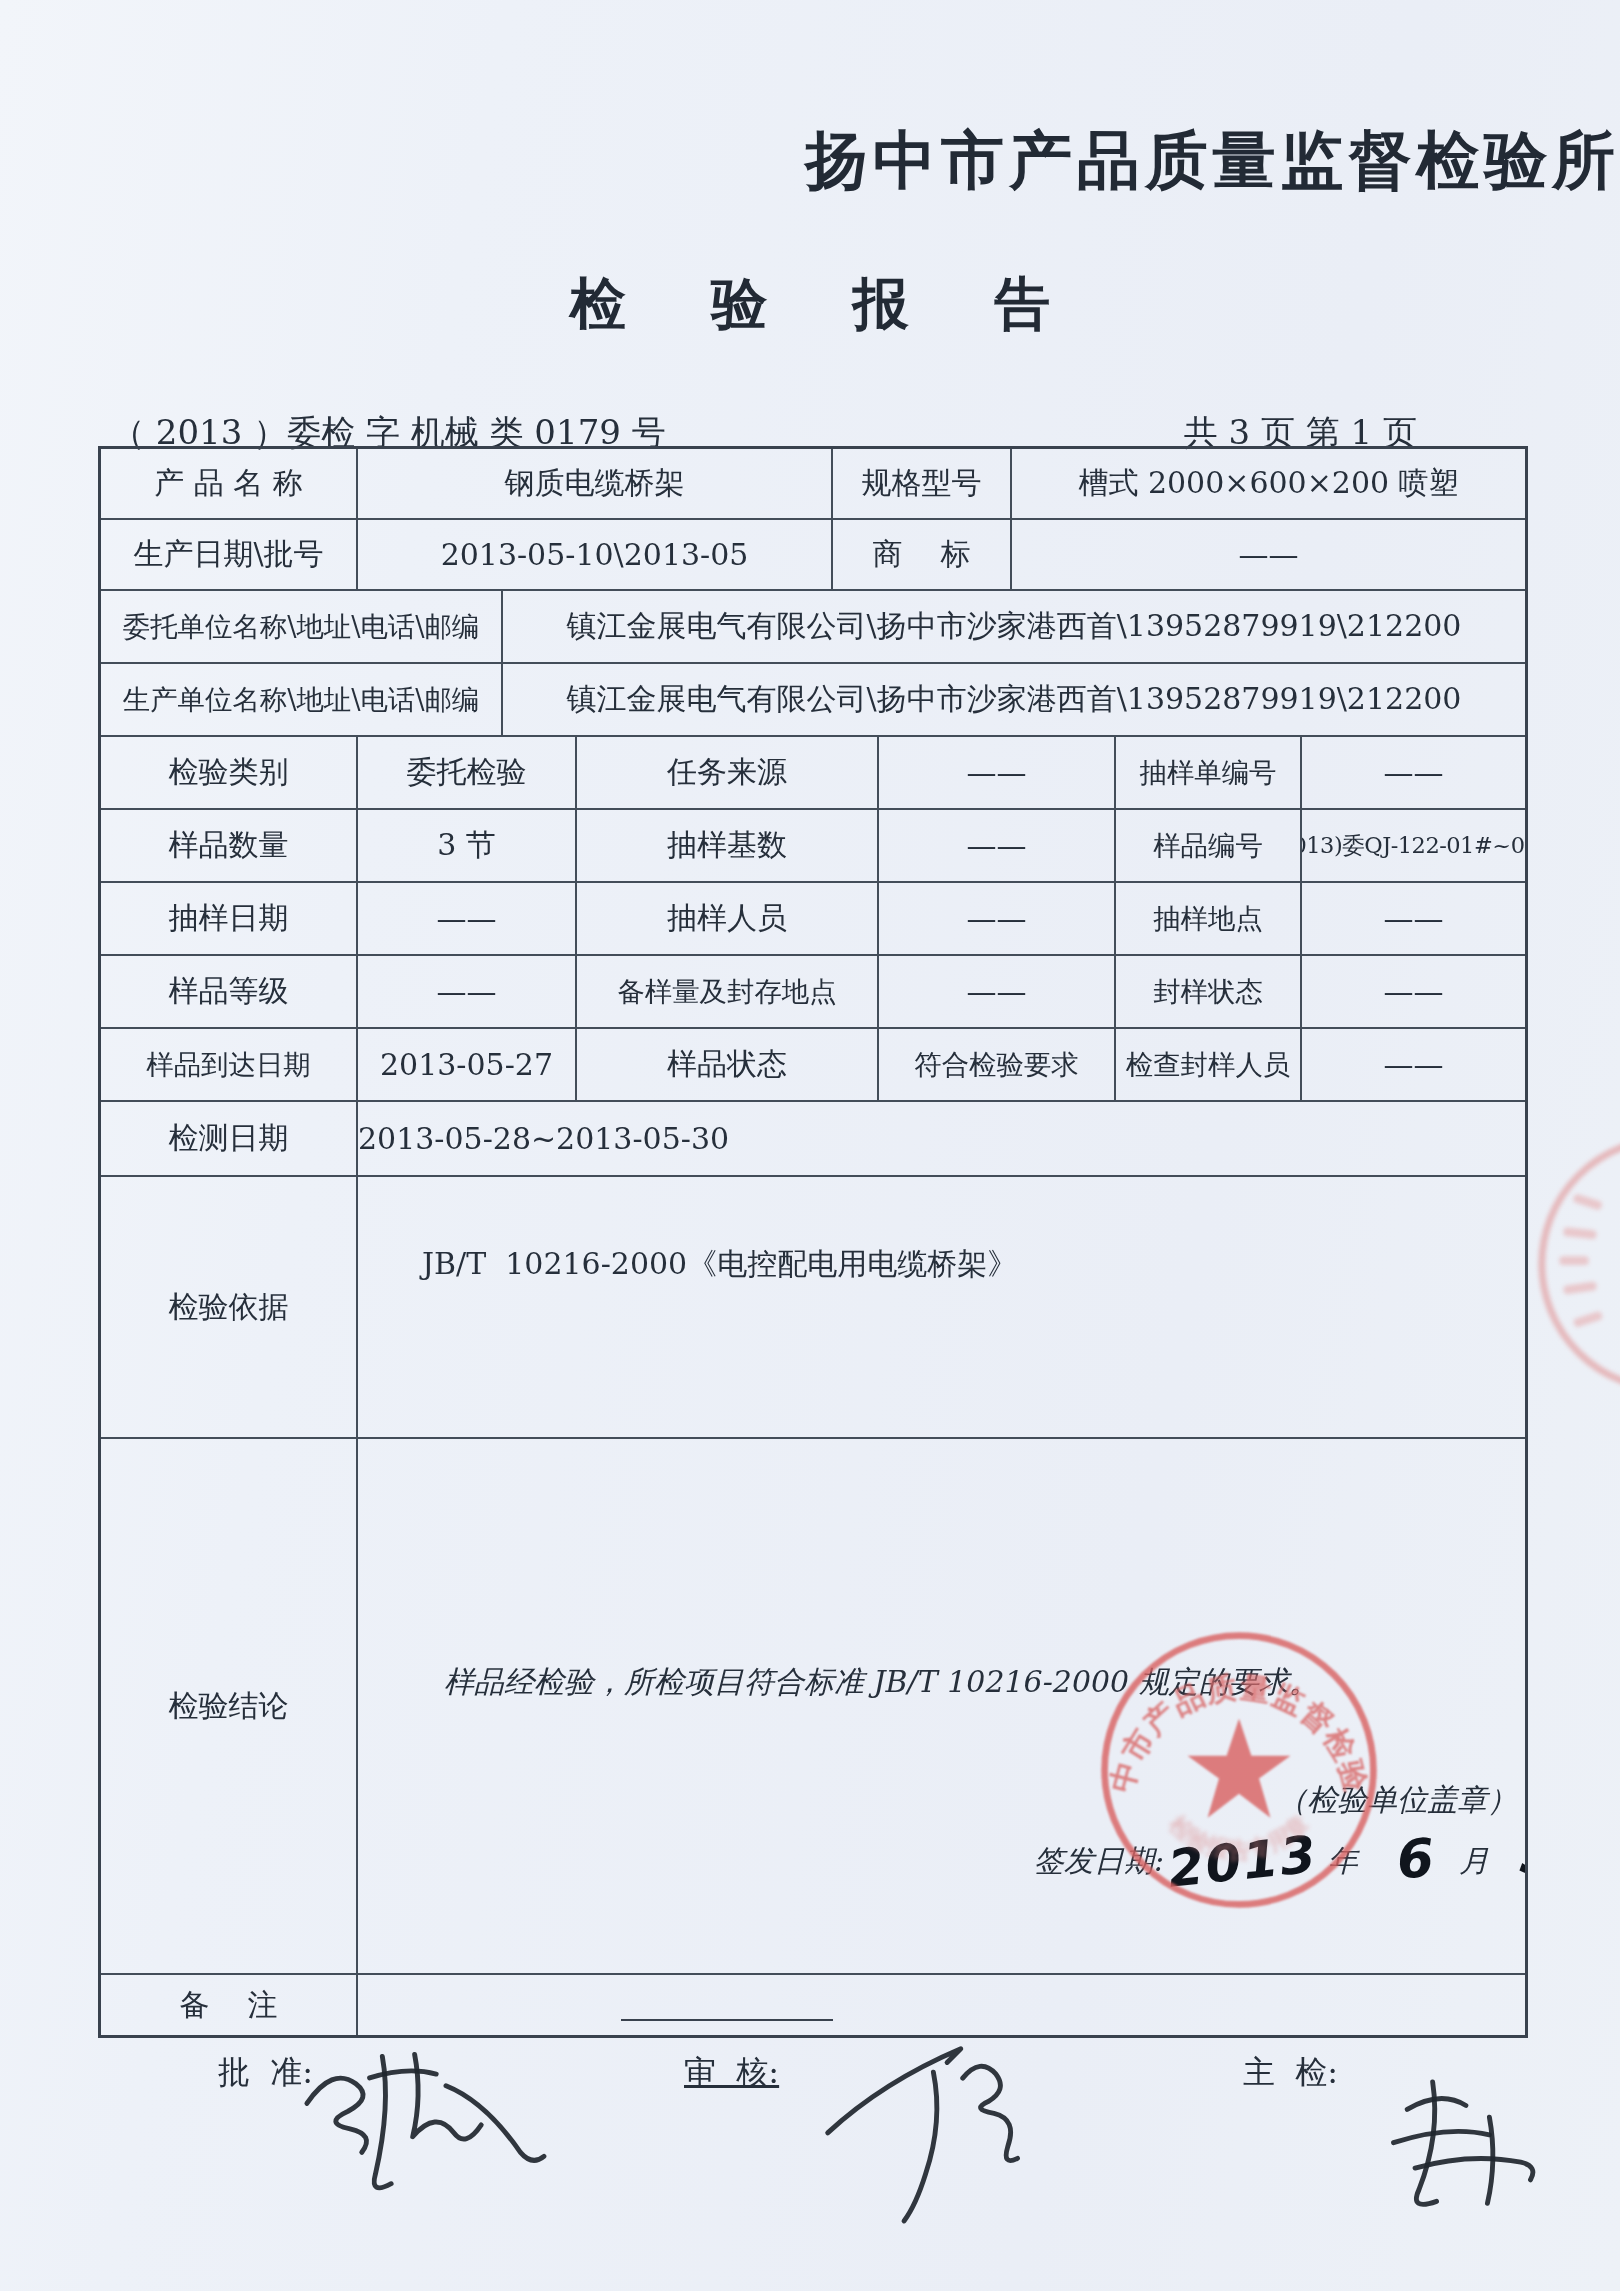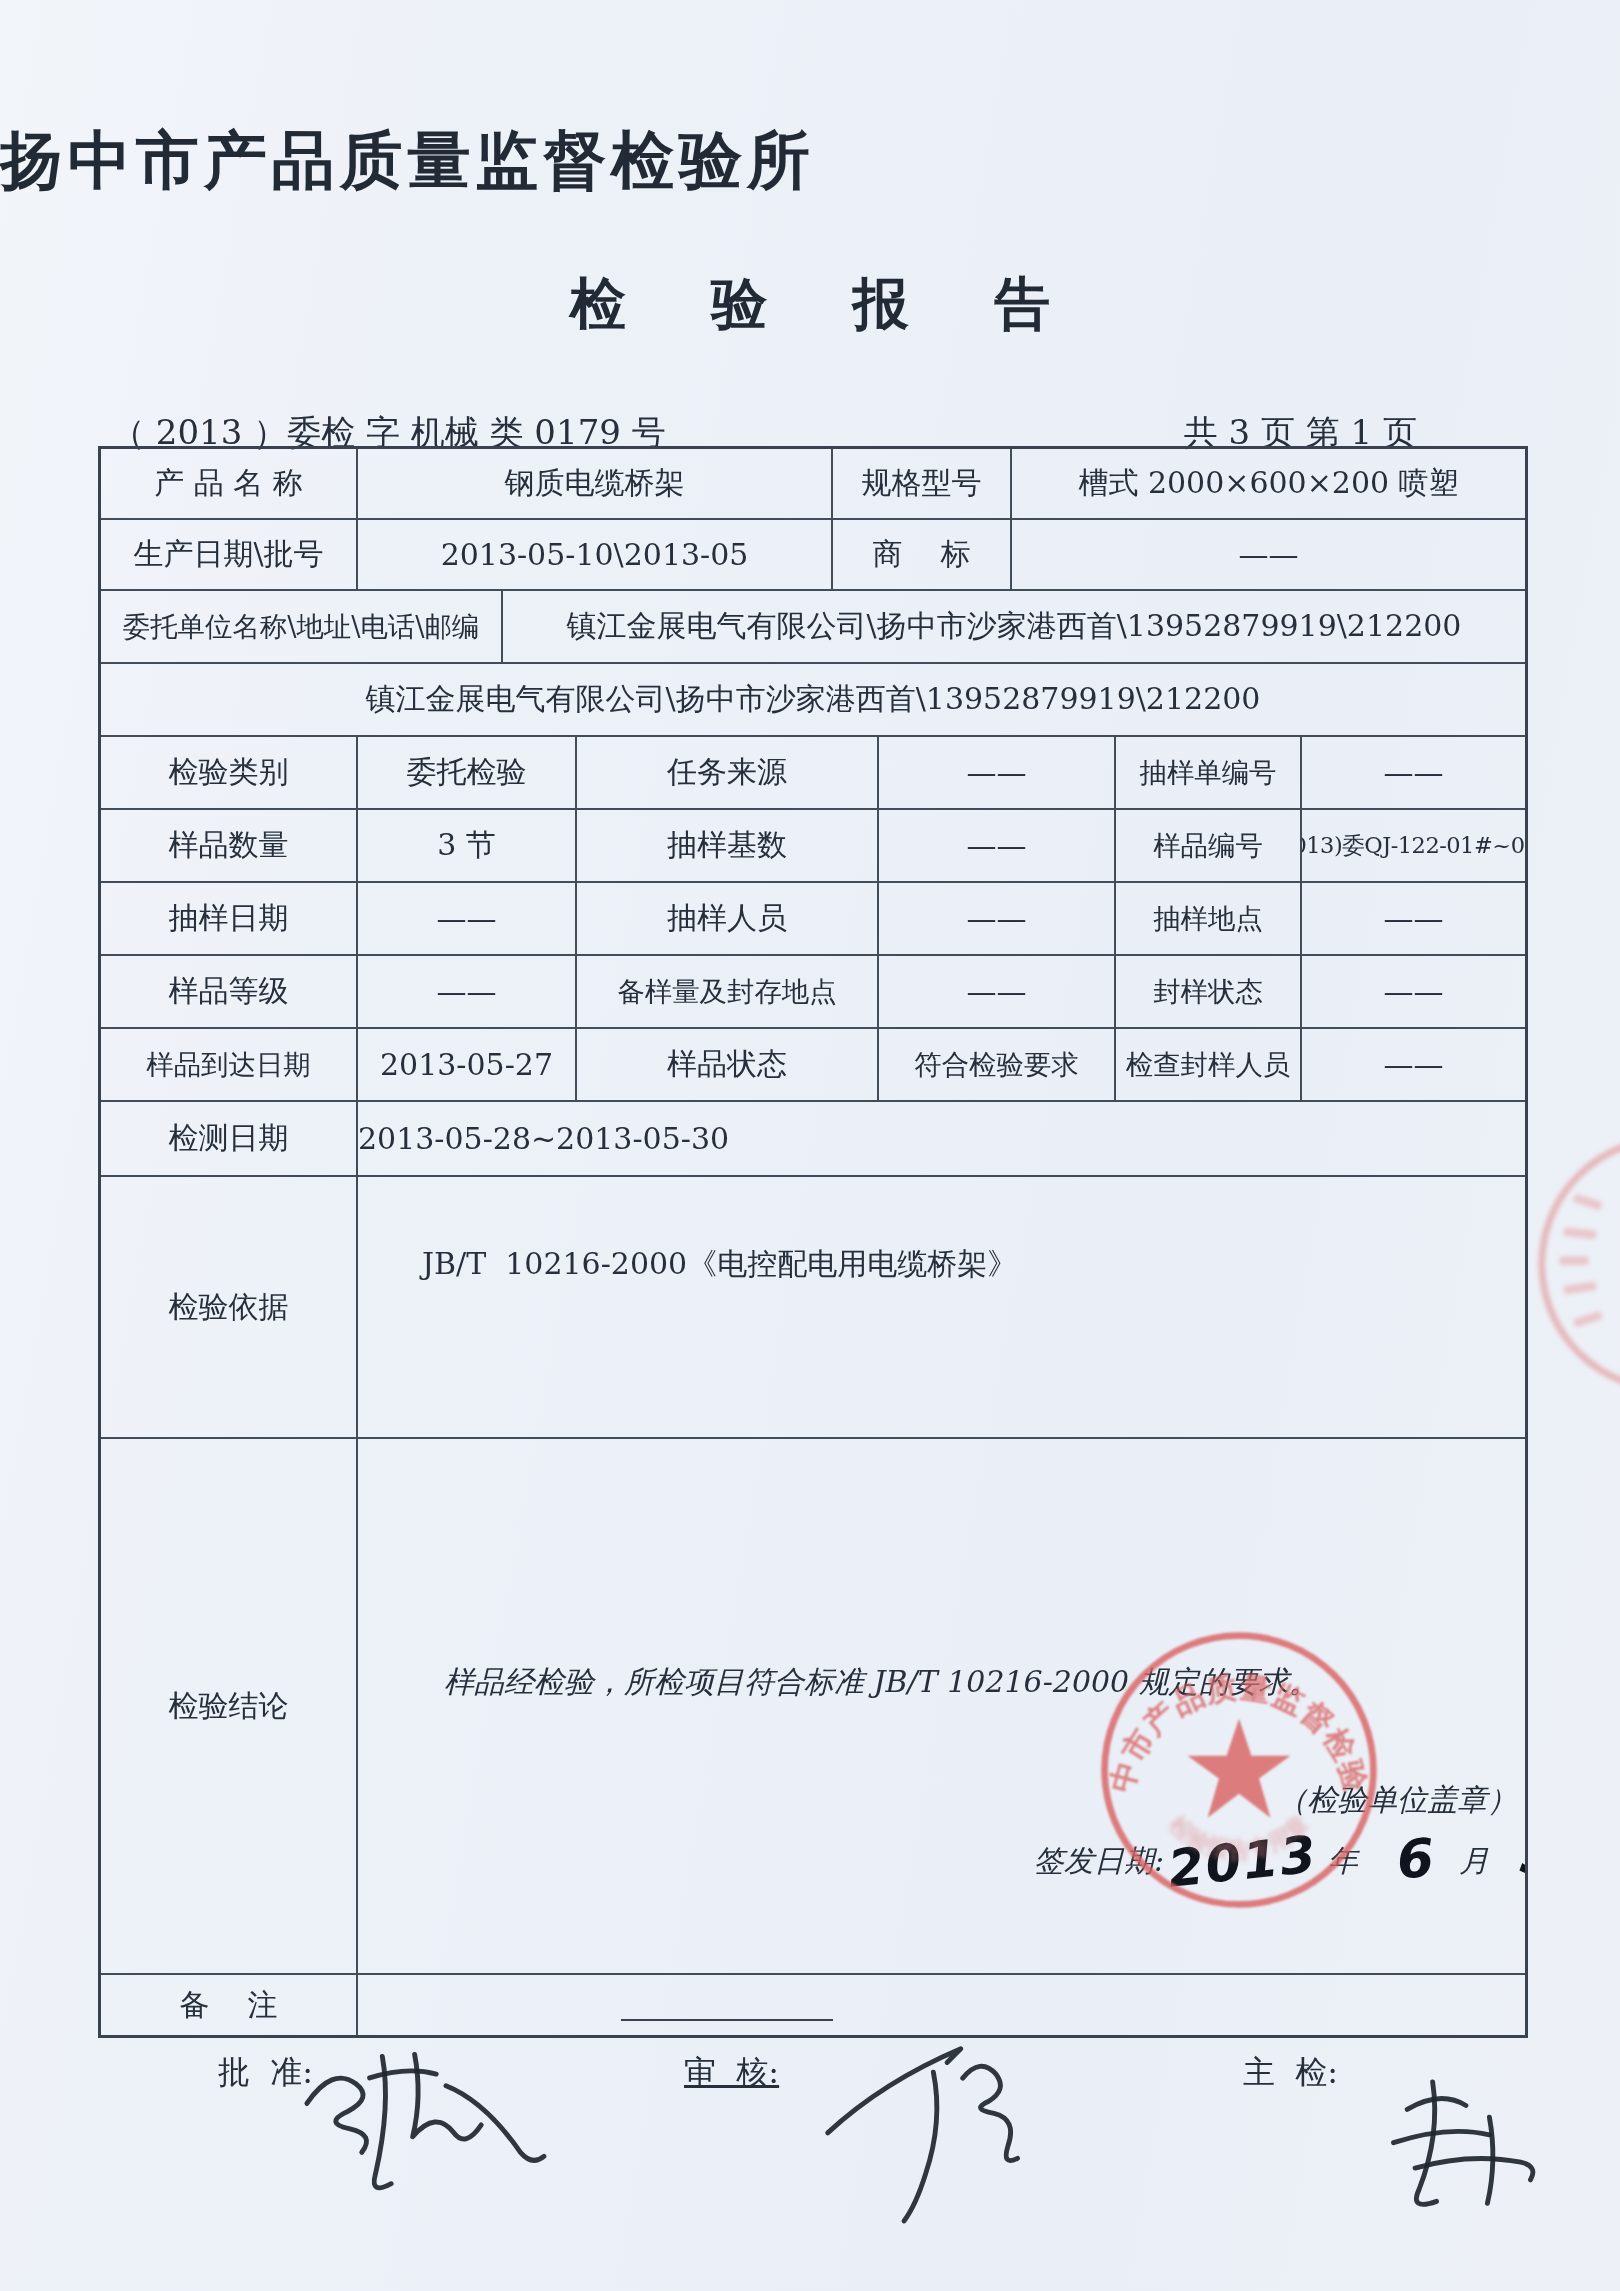--- a/index.html
+++ b/index.html
@@ -1,21 +1,21 @@
 <!DOCTYPE html>
 <html><head>
 <meta charset="utf-8">
 <style>
   html,body{margin:0;padding:0;background:#d8dde6;}
   .page{
     position:relative;width:1620px;height:2292px;overflow:hidden;
     background:linear-gradient(100deg,#f2f5fa 0%,#edf1f8 25%,#eaeef6 70%,#edf1f7 100%);
     font-family:"DejaVu Serif","Liberation Serif",serif;color:#262f3b;
   }
-  .org-title{position:absolute;top:118px;left:0;width:100%;text-align:left;
+  .org-title{position:absolute;top:118px;left:0;width:100%;text-align:right;
     font-size:63px;font-weight:700;letter-spacing:4.9px;color:#222a35;}
   .doc-title{position:absolute;top:267px;left:0;width:100%;text-align:center;
     font-size:56px;font-weight:700;letter-spacing:33px;text-indent:33px;color:#222a35;}
   .meta{position:absolute;top:410px;left:111px;width:1306px;display:flex;
     justify-content:space-between;font-size:34px;white-space:pre;}
   .rtable{position:absolute;left:98px;top:446px;width:1424px;border:3.9px solid #39424e;
     background:transparent;box-sizing:content-box;}
   .row{display:flex;border-bottom:2px solid #434d59;}
   .row:last-child{border-bottom:none;}
   .cell{display:flex;align-items:center;justify-content:center;border-right:2px solid #434d59;
@@ -78,20 +78,21 @@
       <div class="cell h70 cc">商    标</div>
       <div class="cell h70 cd">——</div>
     </div>
 
     <div class="row">
       <div class="cell h72 ce small">委托单位名称\地址\电话\邮编</div>
       <div class="cell h72 cd">镇江金展电气有限公司\扬中市沙家港西首\13952879919\212200</div>
     </div>
 
     <div class="row">
+      <div class="cell h72 ce small">生产单位名称\地址\电话\邮编</div>
       <div class="cell h72 cd">镇江金展电气有限公司\扬中市沙家港西首\13952879919\212200</div>
     </div>
 
     <div class="row">
       <div class="cell h72 f1">检验类别</div>
       <div class="cell h72 f2">委托检验</div>
       <div class="cell h72 f3">任务来源</div>
       <div class="cell h72 f4">——</div>
       <div class="cell h72 f5 small">抽样单编号</div>
       <div class="cell h72 f6">——</div>

